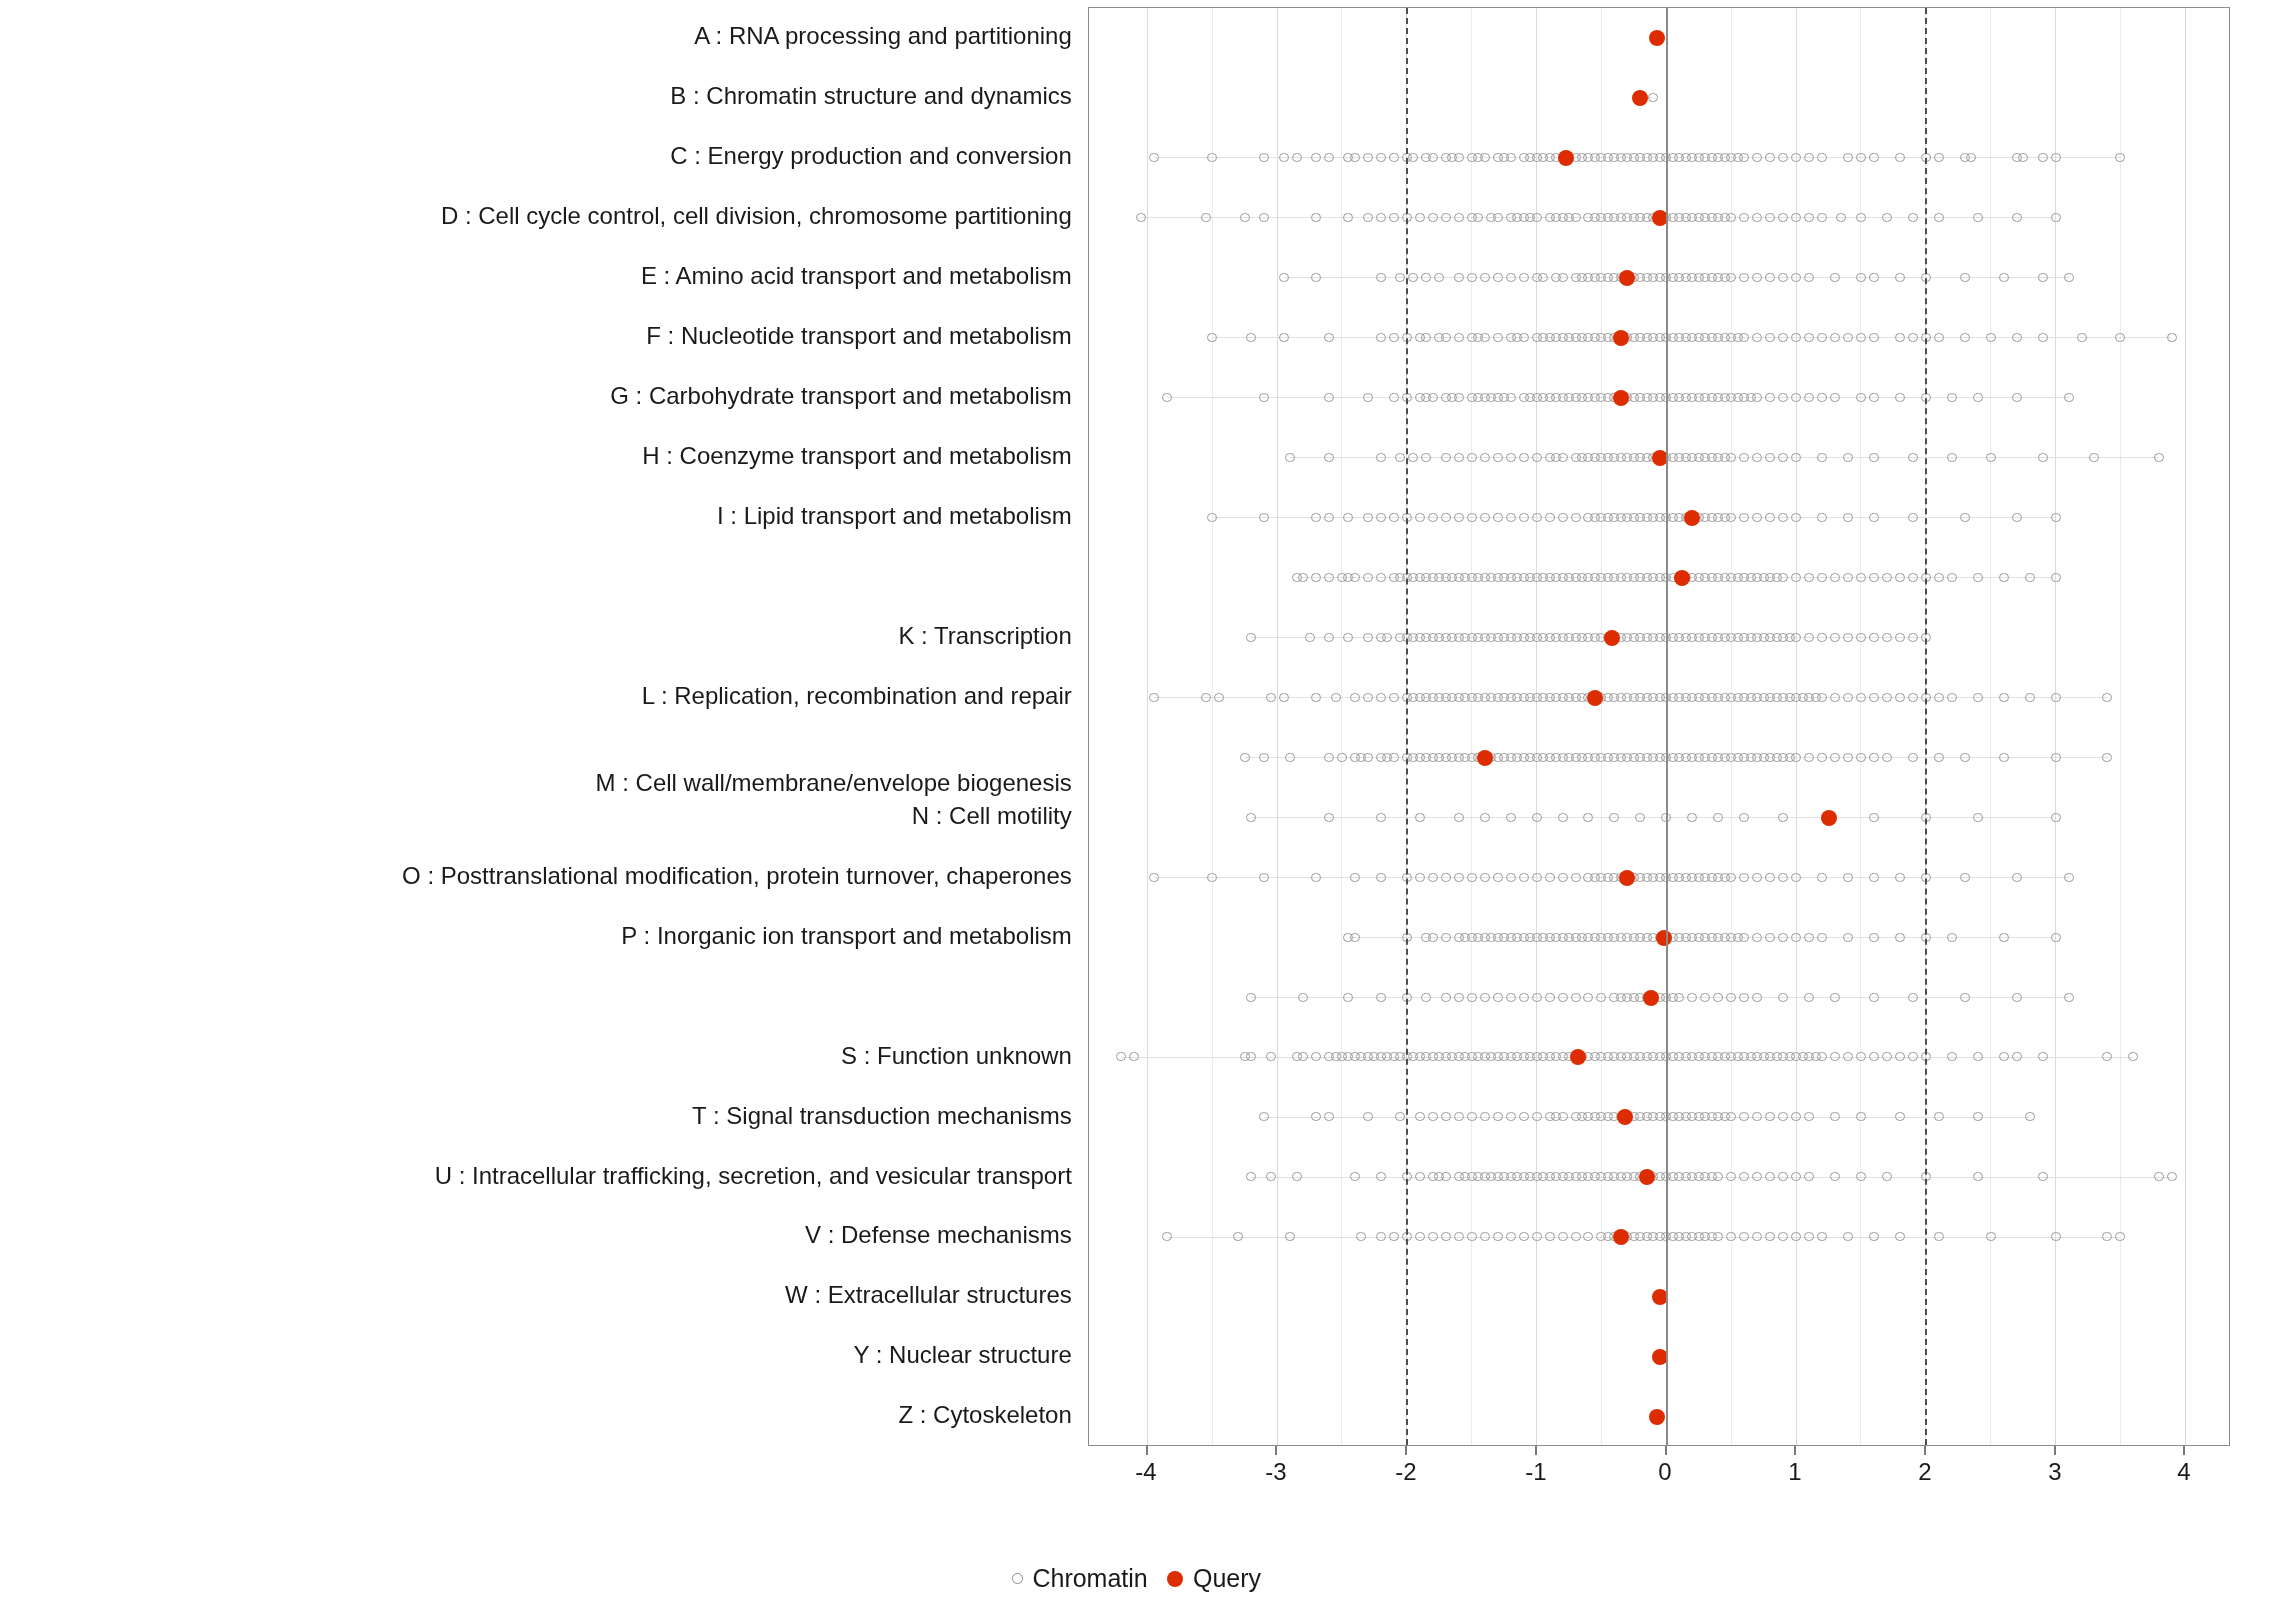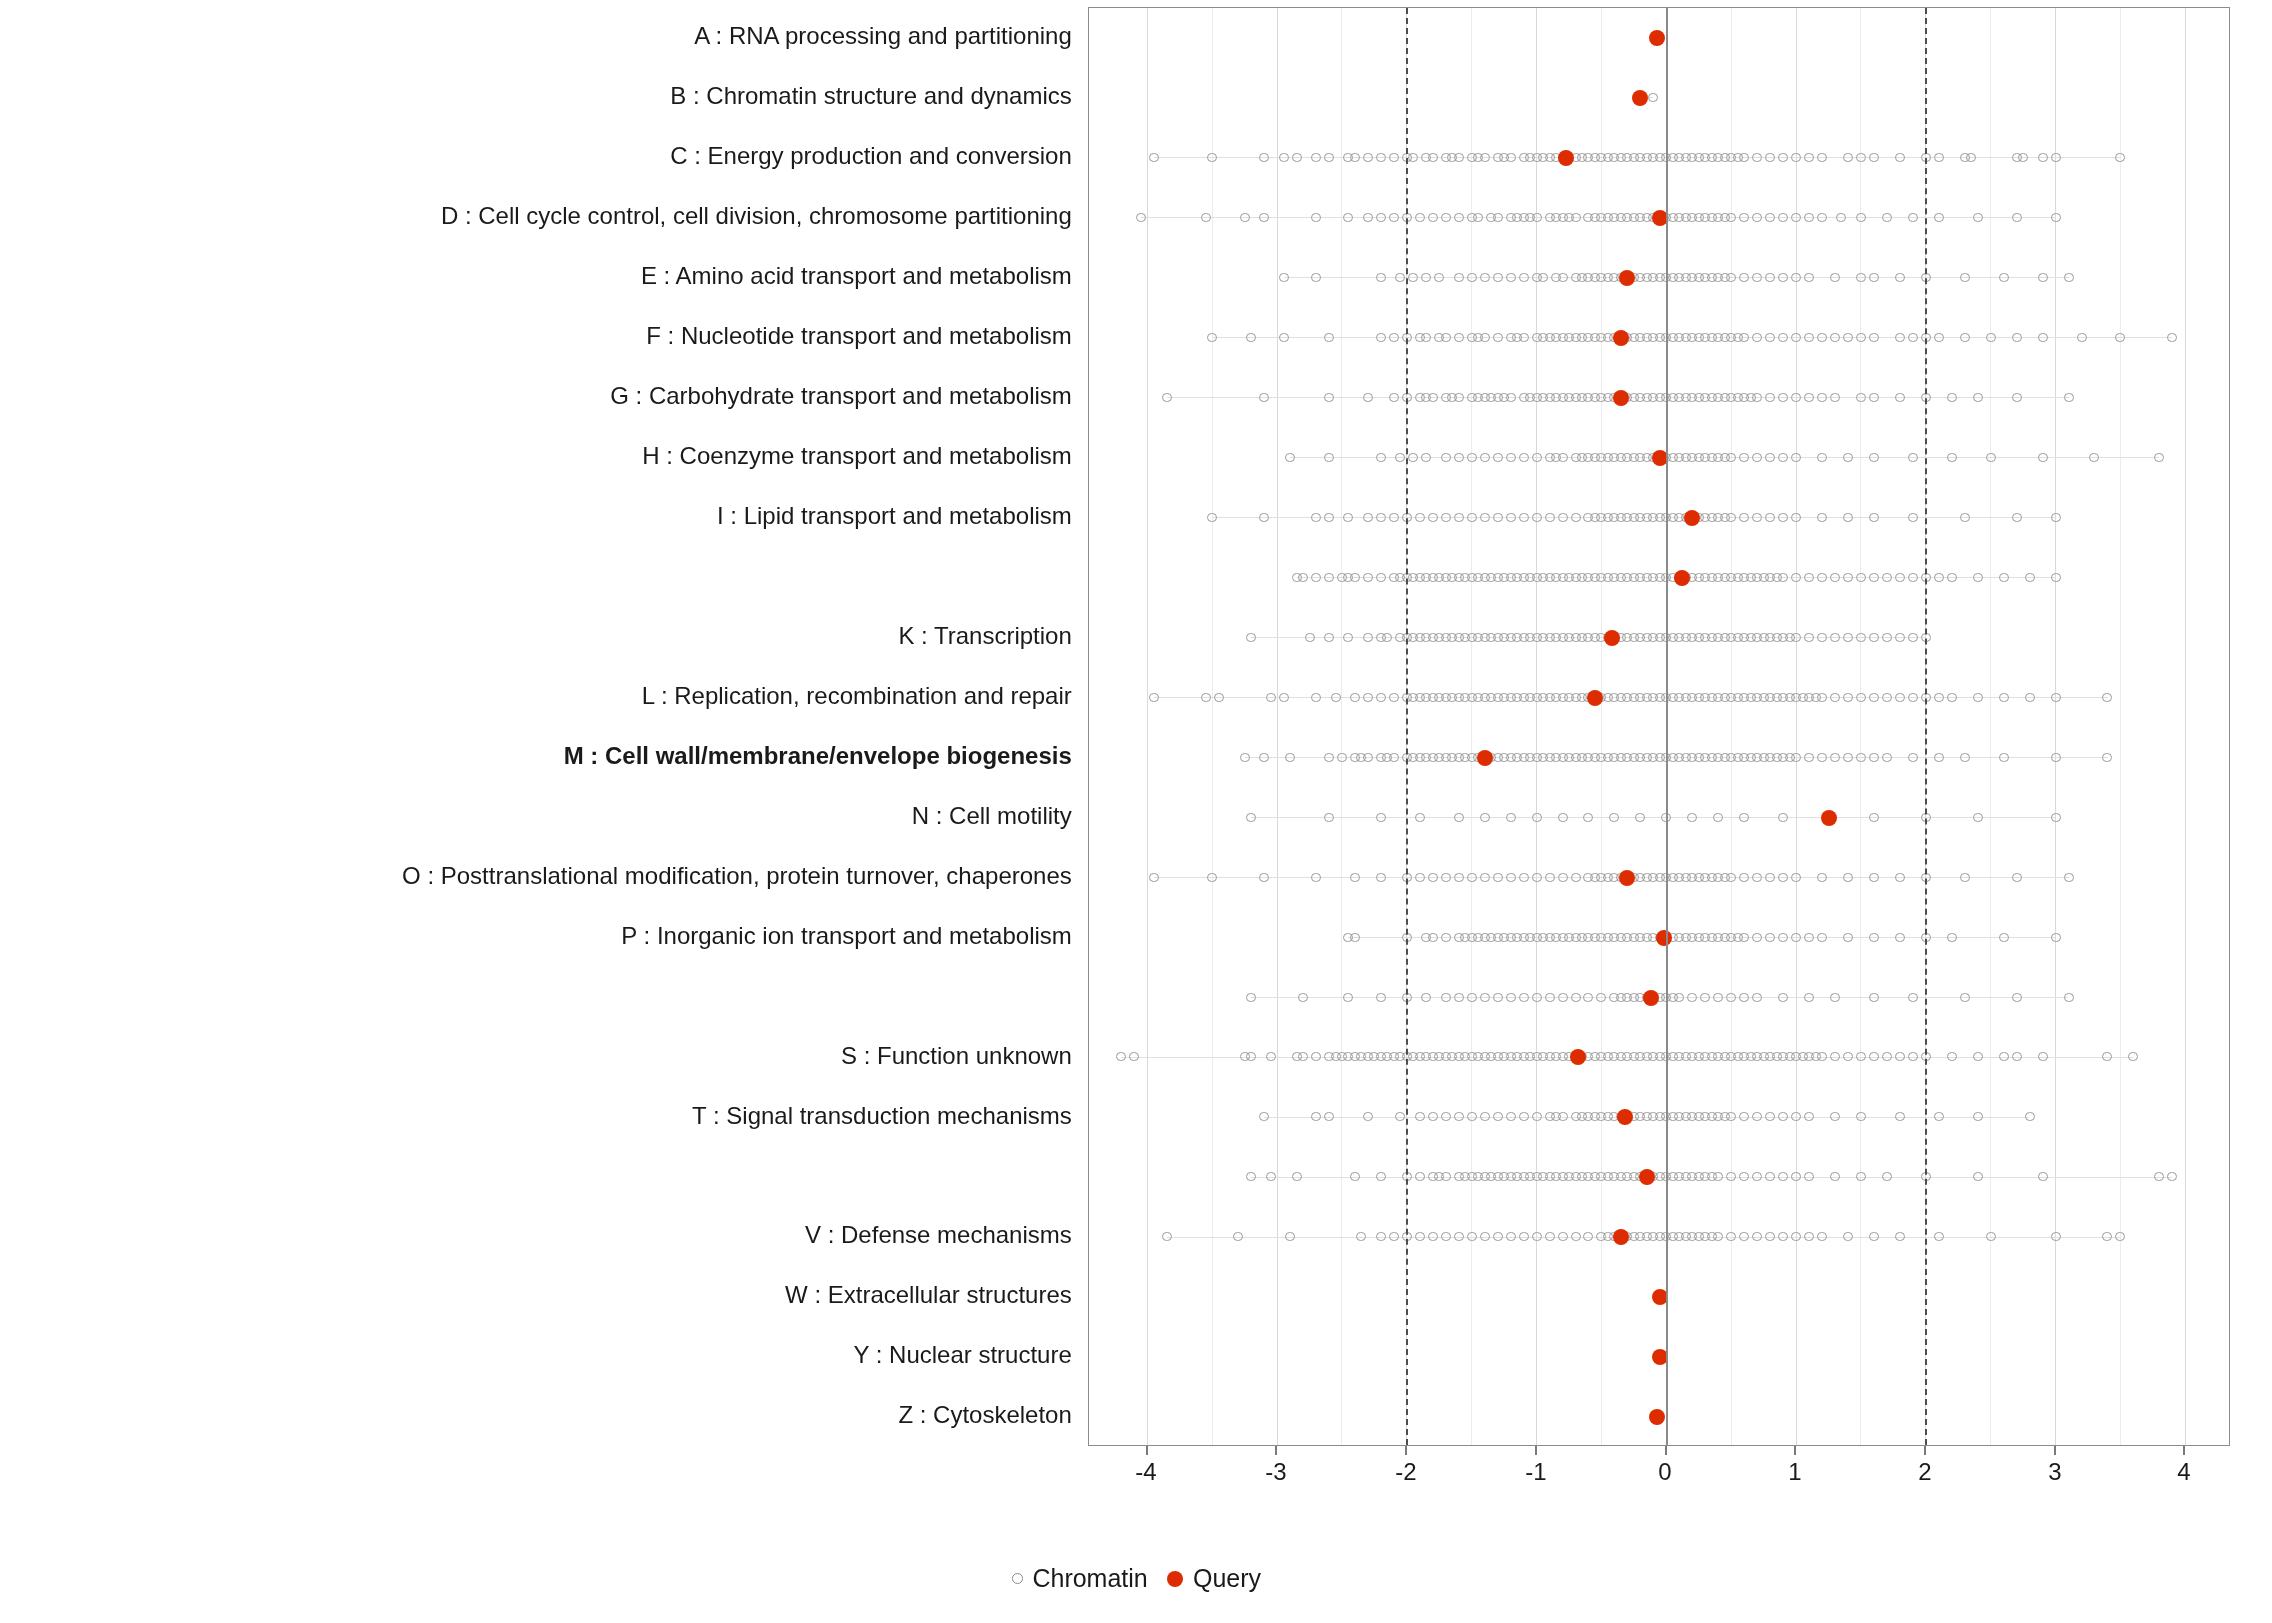--- a/index.html
+++ b/index.html
@@ -196,26 +196,27 @@
         <div class="cat-label" style="top: 91px;">B : Chromatin structure and dynamics</div>
         <div class="cat-label" style="top: 151px;">C : Energy production and conversion</div>
         <div class="cat-label" style="top: 211px;">D : Cell cycle control, cell division, chromosome partitioning</div>
         <div class="cat-label" style="top: 271px;">E : Amino acid transport and metabolism</div>
         <div class="cat-label" style="top: 331px;">F : Nucleotide transport and metabolism</div>
         <div class="cat-label" style="top: 391px;">G : Carbohydrate transport and metabolism</div>
         <div class="cat-label" style="top: 451px;">H : Coenzyme transport and metabolism</div>
         <div class="cat-label" style="top: 511px;">I : Lipid transport and metabolism</div>
         <div class="cat-label" style="top: 631px;">K : Transcription</div>
         <div class="cat-label" style="top: 691px;">L : Replication, recombination and repair</div>
-        <div class="cat-label" style="top: 751px; font-weight: bold;">M : Cell wall/membrane/envelope biogenesis</div>
+        <div class="cat-label" style="top: 778px;">M : Cell wall/membrane/envelope biogenesis</div>
         <div class="cat-label" style="top: 811px;">N : Cell motility</div>
         <div class="cat-label" style="top: 871px;">O : Posttranslational modification, protein turnover, chaperones</div>
         <div class="cat-label" style="top: 931px;">P : Inorganic ion transport and metabolism</div>
         <div class="cat-label" style="top: 1051px;">S : Function unknown</div>
         <div class="cat-label" style="top: 1111px;">T : Signal transduction mechanisms</div>
+        <div class="cat-label" style="top: 1171px;">U : Intracellular trafficking, secretion, and vesicular transport</div>
         <div class="cat-label" style="top: 1230px;">V : Defense mechanisms</div>
         <div class="cat-label" style="top: 1290px;">W : Extracellular structures</div>
         <div class="cat-label" style="top: 1350px;">Y : Nuclear structure</div>
         <div class="cat-label" style="top: 1410px;">Z : Cytoskeleton</div>
       </div>
 
     <div class="panel">
       <div class="panel-inner" id="panelInner">
           <div class="gridline-v minor" style="left: 123px;"></div>
           <div class="gridline-v minor" style="left: 252px;"></div>

